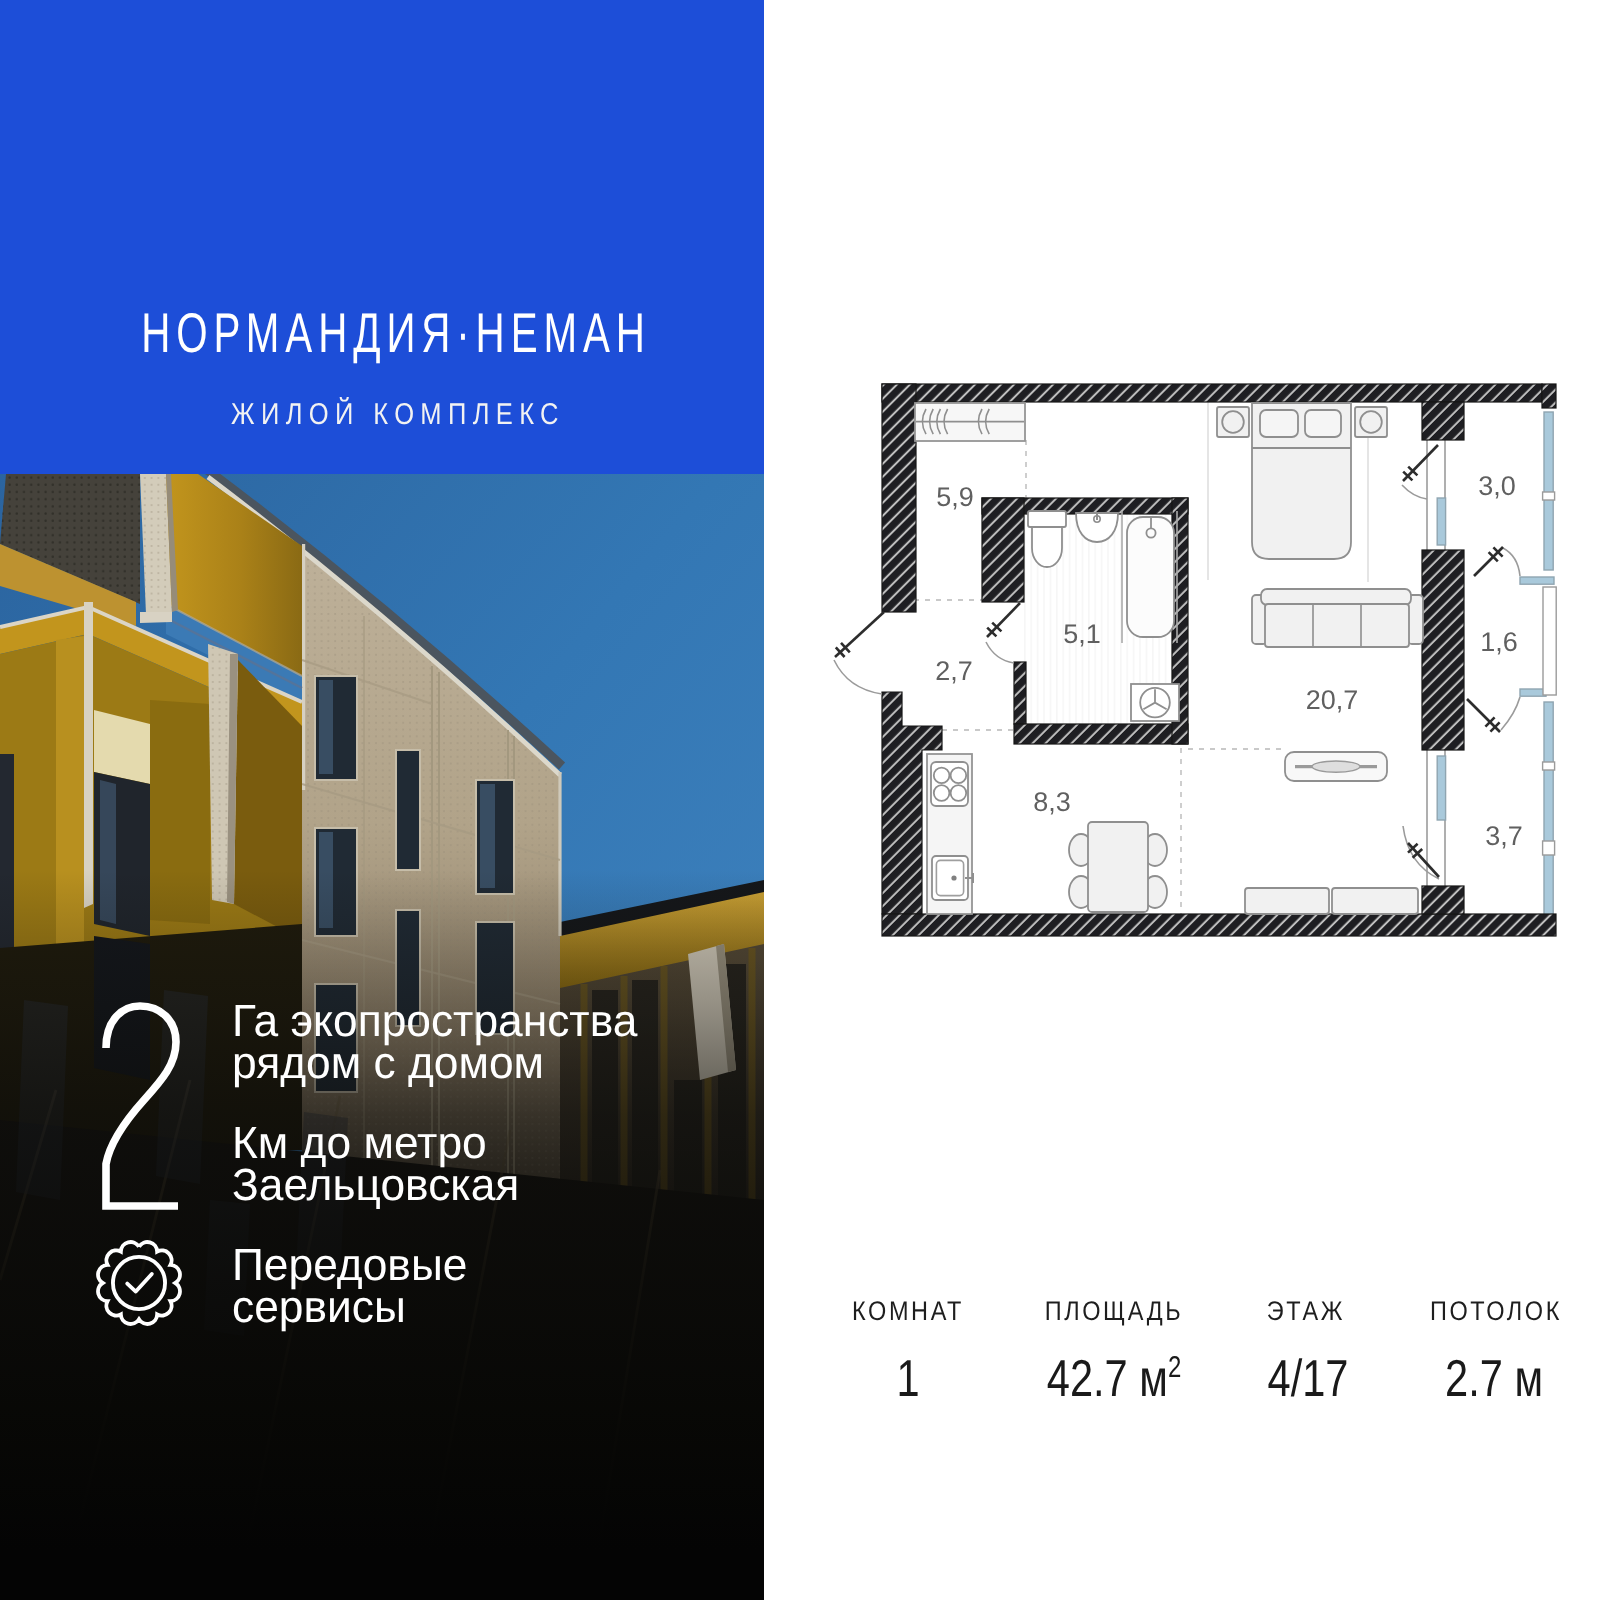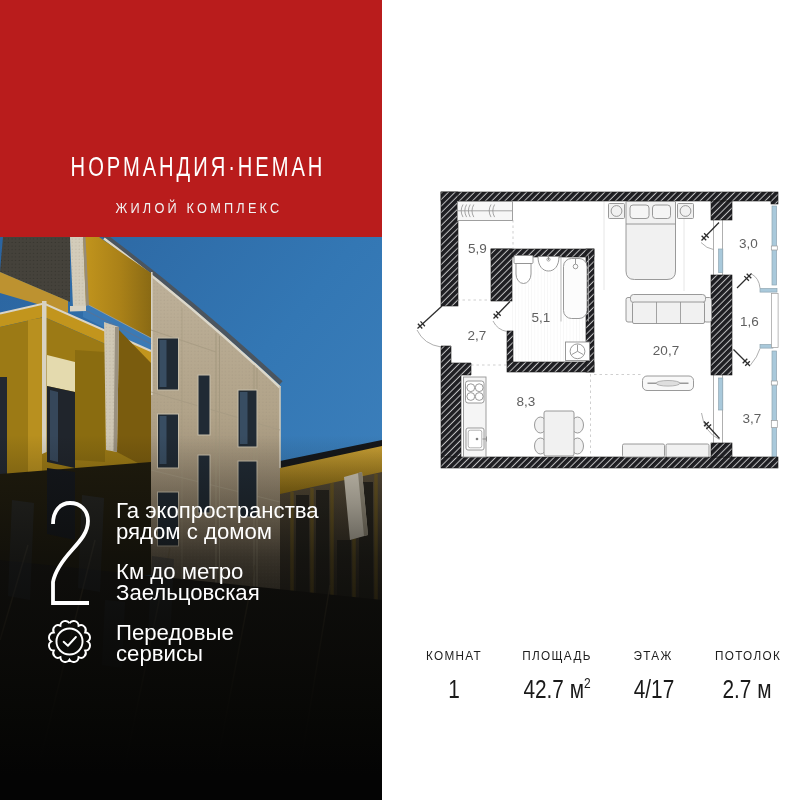--- a/index.html
+++ b/index.html
@@ -1,17 +1,17 @@
 <!DOCTYPE html>
 <html><head>
 <meta charset="utf-8">
 <style>
   html,body{margin:0;padding:0;background:#fff;}
   body{width:800px;height:800px;position:relative;overflow:hidden;font-family:"Liberation Sans",sans-serif;}
-  .left{position:absolute;left:0;top:0;width:382px;height:800px;background:#b91c1c;}
+  .left{position:absolute;left:0;top:0;width:382px;height:800px;background:#1d4ed8;}
   .logo{position:absolute;left:0;top:0;width:382px;height:237px;color:#fff;}
   .logo .t1{position:absolute;top:151px;left:7px;width:382px;text-align:center;font-size:28px;font-weight:400;letter-spacing:4.1px;white-space:nowrap;transform:scaleX(0.72);transform-origin:191px 0;}
   .logo .t2{position:absolute;top:199px;left:8px;width:382px;text-align:center;font-size:15px;font-weight:400;letter-spacing:3.75px;color:#f2f2f2;transform:scaleX(0.85);transform-origin:191px 0;}
   .photo{position:absolute;left:0;top:237px;width:382px;height:563px;}
   .ovl{position:absolute;color:#fff;}
   .big2{left:46px;top:499px;}
   .tx{font-size:22.5px;line-height:21px;letter-spacing:0px;color:#fff;position:absolute;left:116px;transform:scaleX(0.985);transform-origin:0 0;}
   .tx1{top:500px;}
   .tx2{top:561px;}
   .tx3{top:622px;}

